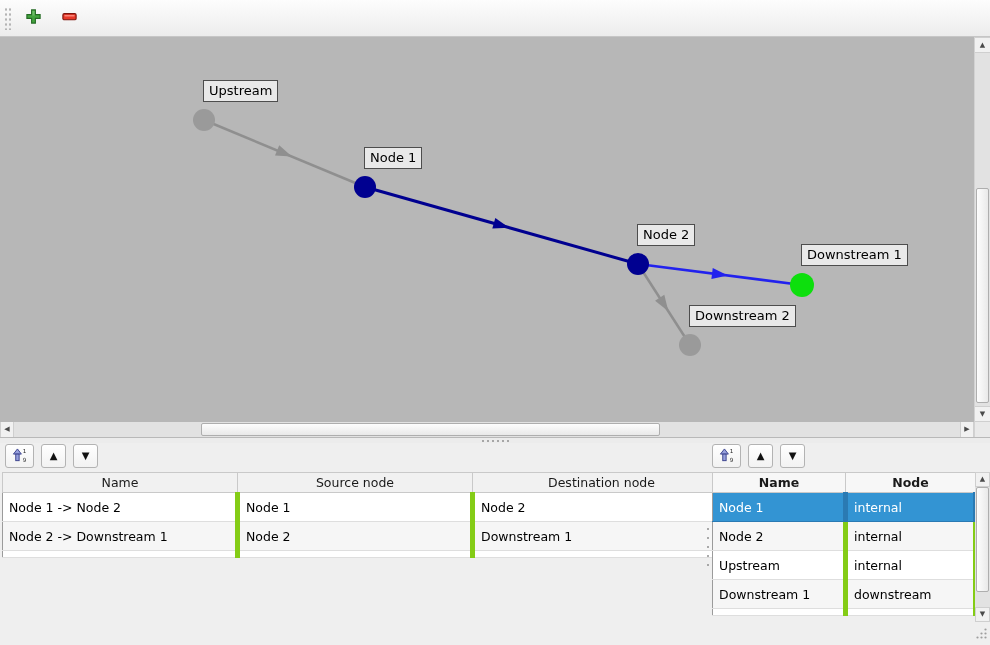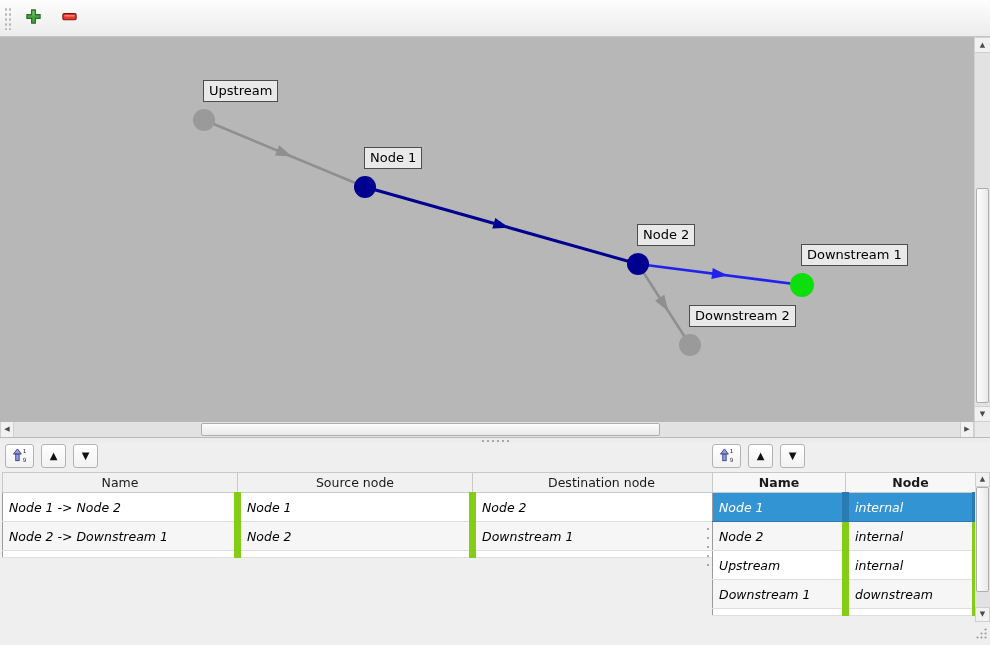--- a/index.html
+++ b/index.html
@@ -50,22 +50,22 @@
   .pane-toolbar.left { left:5px; }
   .btn { height:24px; min-width:25px; padding:0 6px; border:1px solid #b3b3b3; border-radius:3px;
     background:linear-gradient(#ffffff,#f2f2f2); display:flex; align-items:center; justify-content:center;
     font-size:9px; color:#111; }
   .btn .tri { font-size:10px; line-height:10px; }
 
   table { border-collapse:collapse; table-layout:fixed; background:#fff; position:absolute; top:29px;
     border:1px solid #9b9b9b; font-size:12.5px; }
   th { height:20px; font-weight:normal; background:#f1f1f1; border:1px solid #c9c9c9;
     text-align:center; color:#1a1a1a; font-size:12.5px; }
-  td { height:29px; padding:0 6px; border-right:7px solid #84cc16; border-bottom:1px solid #dedede;
-    color:#000; overflow:hidden; white-space:nowrap;font-style:italic; }
+  td { height:29px; padding:0 6px; border-right:5px solid #84cc16; border-bottom:1px solid #dedede;
+    color:#000; overflow:hidden; white-space:nowrap; }
   tbody tr:nth-child(even):not(.sel) { background:#f6f6f6; }
   tr.empty-row td { height:7px; }
   .edges-table { left:2px; width:705px; }
   .edges-table th:nth-child(1){width:235px} .edges-table th:nth-child(2){width:235px} .edges-table th:nth-child(3){width:258px}
   .nodes-table { left:0; width:263px; }
   .nodes-table th { font-weight:bold; background:#f7f7f7; }
   .nodes-table th:nth-child(1){width:133px} .nodes-table th:nth-child(2){width:130px}
   tr.sel td { color:#fff; border-right-color:#2a7ab3; border-bottom-color:#2a7ab3; }
   .right-pane { position:absolute; left:712px; top:0; width:278px; height:202px; }
   .table-vsb { position:absolute; left:263px; top:29px; width:15px; height:150px; display:flex; flex-direction:column; background:#ececec; }

